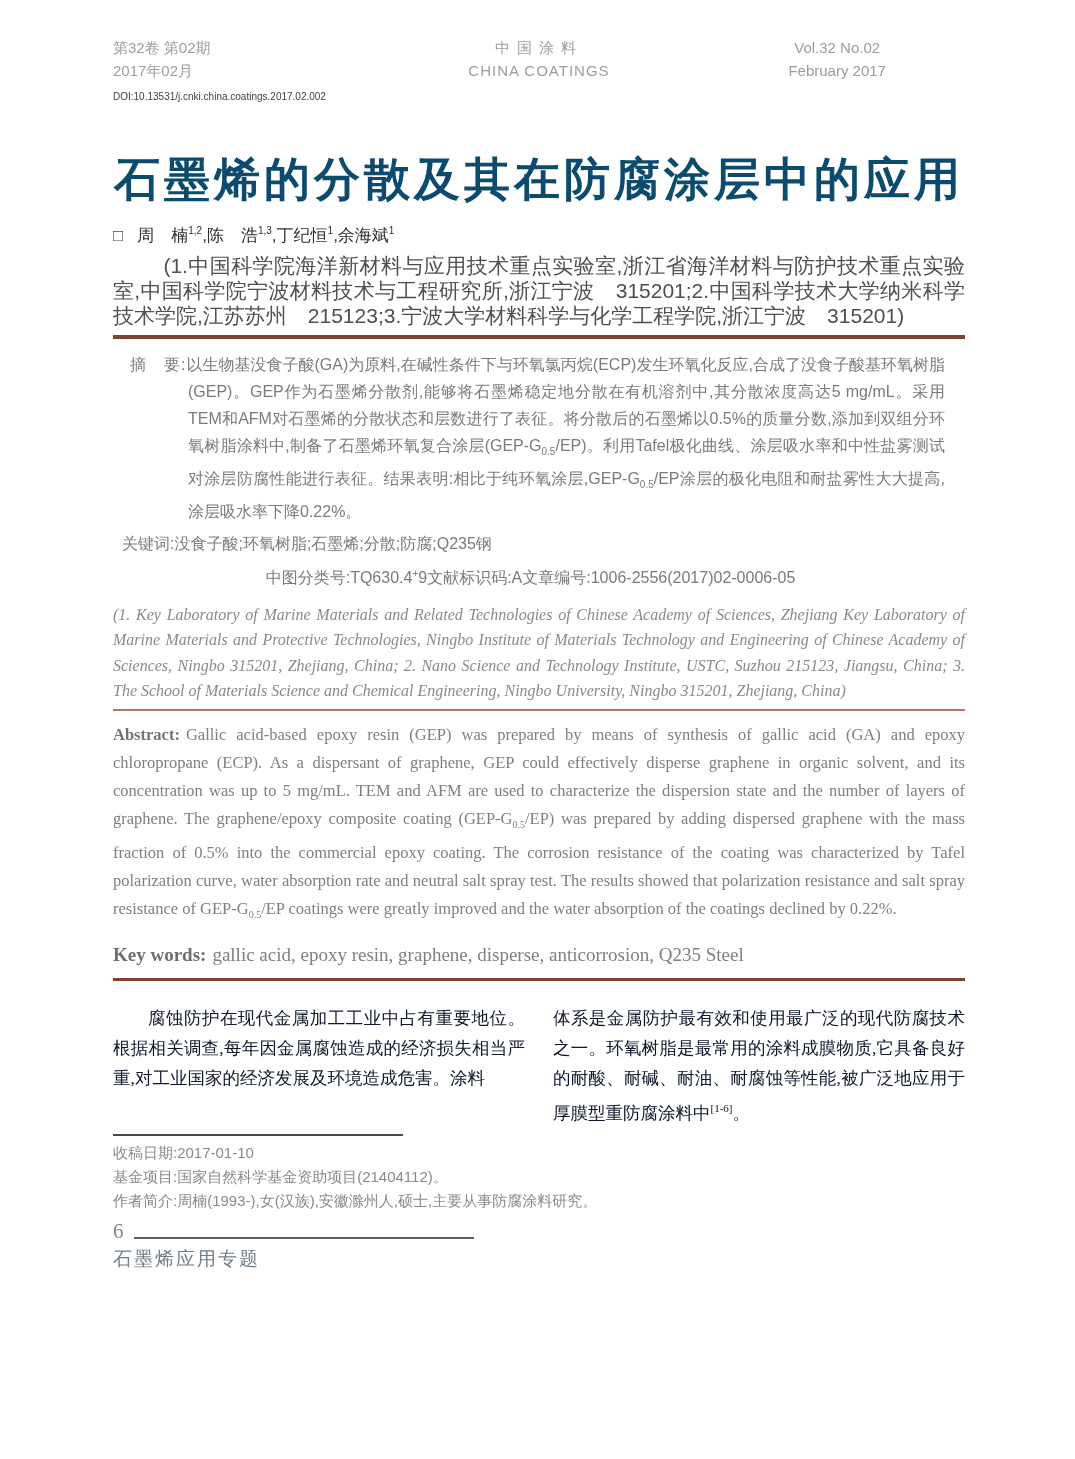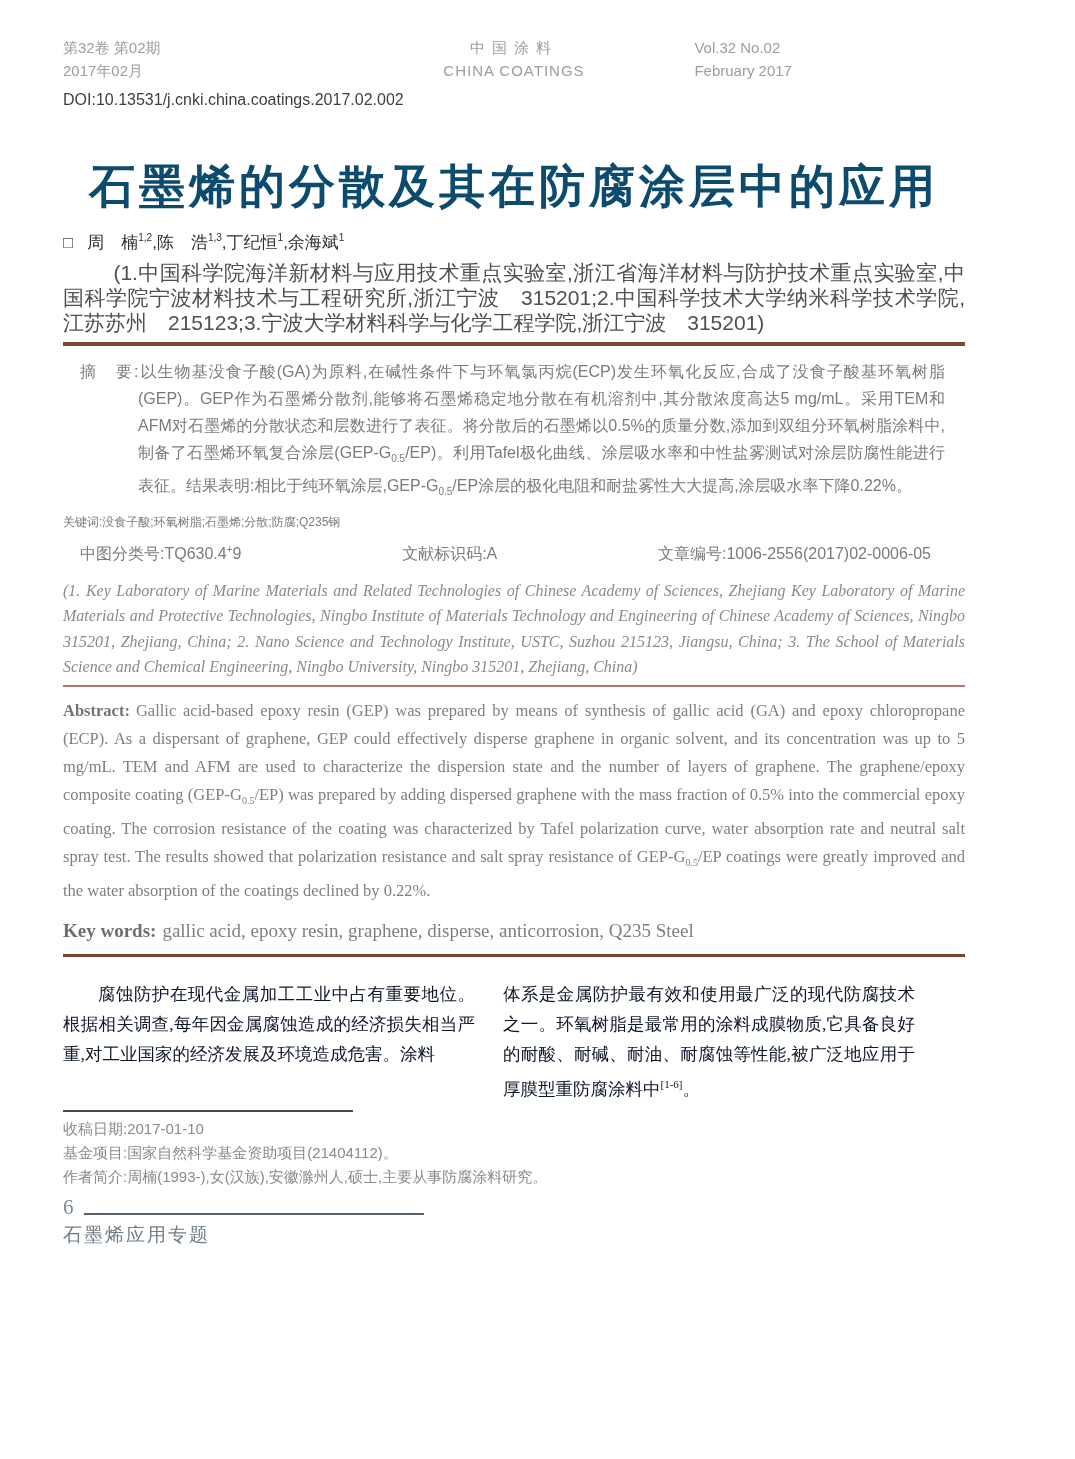--- a/index.html
+++ b/index.html
@@ -1,43 +1,43 @@
 <!DOCTYPE html>
 <html><head>
 <meta charset="utf-8">
 <style>
   html,body{margin:0;padding:0;background:#ffffff;}
   .page{
     position:relative; width:1075px; height:1459px; box-sizing:border-box;
-    padding:36px 110px 0 63px; overflow:hidden; background:#fff;
+    padding:36px 110px 0 113px; overflow:hidden; background:#fff;
     font-family:"Liberation Sans","DejaVu Sans",sans-serif; color:#333;
   }
   
   .header-row{display:flex; justify-content:space-between; font-size:15px; line-height:23px; color:#9d9d9d;}
   .h-left{width:30%; text-align:left;}
   .h-center{width:40%; text-align:center;}
   .h-center .h-cn{letter-spacing:7px;}
   .h-center .h-en{letter-spacing:1px;}
-  .h-right{width:30%; text-align:left;}
-  .doi{margin-top:9px; font-size:16px; color:#3f3f3f; font-weight:500;}
+  .h-right{width:30%; text-align:center;}
+  .doi{margin-top:9px; font-size:10px; color:#3f3f3f; font-weight:500;}
   
   .cn-title{margin:52px 0 0 0; font-size:46px; line-height:50px; font-weight:bold;
     color:#0c4a6e; text-align:center; letter-spacing:4px; white-space:nowrap;}
   .cn-authors{margin-top:20px; font-size:17px; color:#2f2f2f;}
   .cn-authors .sq{margin-right:14px; color:#4a4a4a;}
   sup,sub{font-size:10px;}
   .cn-affil{margin-top:6px; font-size:21px; line-height:25px; color:#4f4f4f;
     text-indent:2.4em; text-align:justify;}
   .rule-thick{margin-top:7px; height:4px; background:#7d4334;}
   
   .cn-abstract{margin:12px 20px 0 17px; font-size:16px; line-height:27px; color:#7b7b7b;
     text-align:justify; padding-left:58px; text-indent:-58px;}
   .cn-abstract .lbl{letter-spacing:1px;}
-  .cn-keywords{margin:9px 20px 0 0; font-size:12px; color:#7b7b7b;}
-  .cn-meta{display:flex; justify-content:space-between; margin:13px 34px 12px 17px;
+  .cn-keywords{margin:9px 20px 0 9px; font-size:16px; color:#7b7b7b;}
+  .cn-meta{display:flex; justify-content:center; margin:13px 34px 12px 17px;
     font-size:16px; color:#7b7b7b;}
   
   .en-title{margin:86px 0 0 0; font-size:29px; line-height:45px; font-weight:bold; color:#a3594a;}
   .en-authors{margin-top:13px; font-size:17px; color:#969696;}
   .en-affil{margin-top:5px; font-size:16px; line-height:25.5px; color:#8a8a8a;
     font-family:"Liberation Serif","DejaVu Serif",serif; font-style:italic; text-align:justify;}
   .rule-thin{margin-top:5px; height:2px; background:#b5766a;}
   .en-abstract{margin-top:10px; font-size:16.5px; line-height:28px; color:#7f7f7f;
     font-family:"Liberation Serif","DejaVu Serif",serif; text-align:justify;}
   .en-abstract .lbl{font-weight:bold; color:#737373; margin-right:6px;}

